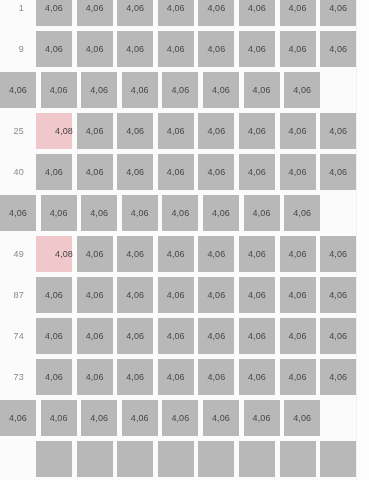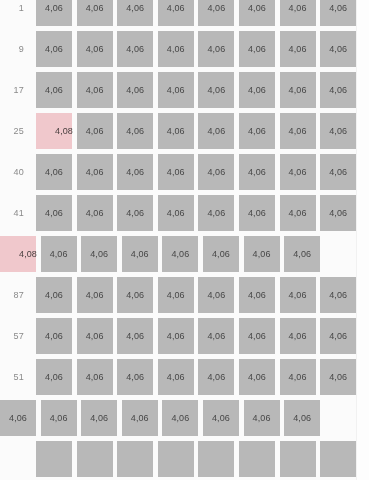--- a/index.html
+++ b/index.html
@@ -114,21 +114,20 @@
         <div class="cell">4,06</div>
         <div class="cell">4,06</div>
         <div class="cell">4,06</div>
         <div class="cell">4,06</div>
         <div class="cell">4,06</div>
         <div class="cell">4,06</div>
         <div class="cell">4,06</div>
         <div class="cell">4,06</div>
       </div>
       <div class="grid-row">
-        <div class="row-label">17</div>
         <div class="cell">4,06</div>
         <div class="cell">4,06</div>
         <div class="cell">4,06</div>
         <div class="cell">4,06</div>
         <div class="cell">4,06</div>
         <div class="cell">4,06</div>
         <div class="cell">4,06</div>
         <div class="cell">4,06</div>
       </div>
       <div class="grid-row">
@@ -147,31 +146,31 @@
         <div class="cell">4,06</div>
         <div class="cell">4,06</div>
         <div class="cell">4,06</div>
         <div class="cell">4,06</div>
         <div class="cell">4,06</div>
         <div class="cell">4,06</div>
         <div class="cell">4,06</div>
         <div class="cell">4,06</div>
       </div>
       <div class="grid-row">
-        <div class="row-label">41</div>
-        <div class="cell">4,06</div>
-        <div class="cell">4,06</div>
-        <div class="cell">4,06</div>
-        <div class="cell">4,06</div>
-        <div class="cell">4,06</div>
-        <div class="cell">4,06</div>
-        <div class="cell">4,06</div>
-        <div class="cell">4,06</div>
-      </div>
-      <div class="grid-row">
+        <div class="cell">4,06</div>
+        <div class="cell">4,06</div>
+        <div class="cell">4,06</div>
+        <div class="cell">4,06</div>
+        <div class="cell">4,06</div>
+        <div class="cell">4,06</div>
+        <div class="cell">4,06</div>
+        <div class="cell">4,06</div>
+      </div>
+      <div class="grid-row">
+        <div class="row-label">49</div>
         <div class="cell highlight">4,08</div>
         <div class="cell">4,06</div>
         <div class="cell">4,06</div>
         <div class="cell">4,06</div>
         <div class="cell">4,06</div>
         <div class="cell">4,06</div>
         <div class="cell">4,06</div>
         <div class="cell">4,06</div>
       </div>
       <div class="grid-row">
@@ -179,32 +178,32 @@
         <div class="cell">4,06</div>
         <div class="cell">4,06</div>
         <div class="cell">4,06</div>
         <div class="cell">4,06</div>
         <div class="cell">4,06</div>
         <div class="cell">4,06</div>
         <div class="cell">4,06</div>
         <div class="cell">4,06</div>
       </div>
       <div class="grid-row">
-        <div class="row-label">57</div>
-        <div class="cell">4,06</div>
-        <div class="cell">4,06</div>
-        <div class="cell">4,06</div>
-        <div class="cell">4,06</div>
-        <div class="cell">4,06</div>
-        <div class="cell">4,06</div>
-        <div class="cell">4,06</div>
-        <div class="cell">4,06</div>
-      </div>
-      <div class="grid-row">
-        <div class="row-label">51</div>
+        <div class="row-label">74</div>
+        <div class="cell">4,06</div>
+        <div class="cell">4,06</div>
+        <div class="cell">4,06</div>
+        <div class="cell">4,06</div>
+        <div class="cell">4,06</div>
+        <div class="cell">4,06</div>
+        <div class="cell">4,06</div>
+        <div class="cell">4,06</div>
+      </div>
+      <div class="grid-row">
+        <div class="row-label">73</div>
         <div class="cell">4,06</div>
         <div class="cell">4,06</div>
         <div class="cell">4,06</div>
         <div class="cell">4,06</div>
         <div class="cell">4,06</div>
         <div class="cell">4,06</div>
         <div class="cell">4,06</div>
         <div class="cell">4,06</div>
       </div>
       <div class="grid-row">

